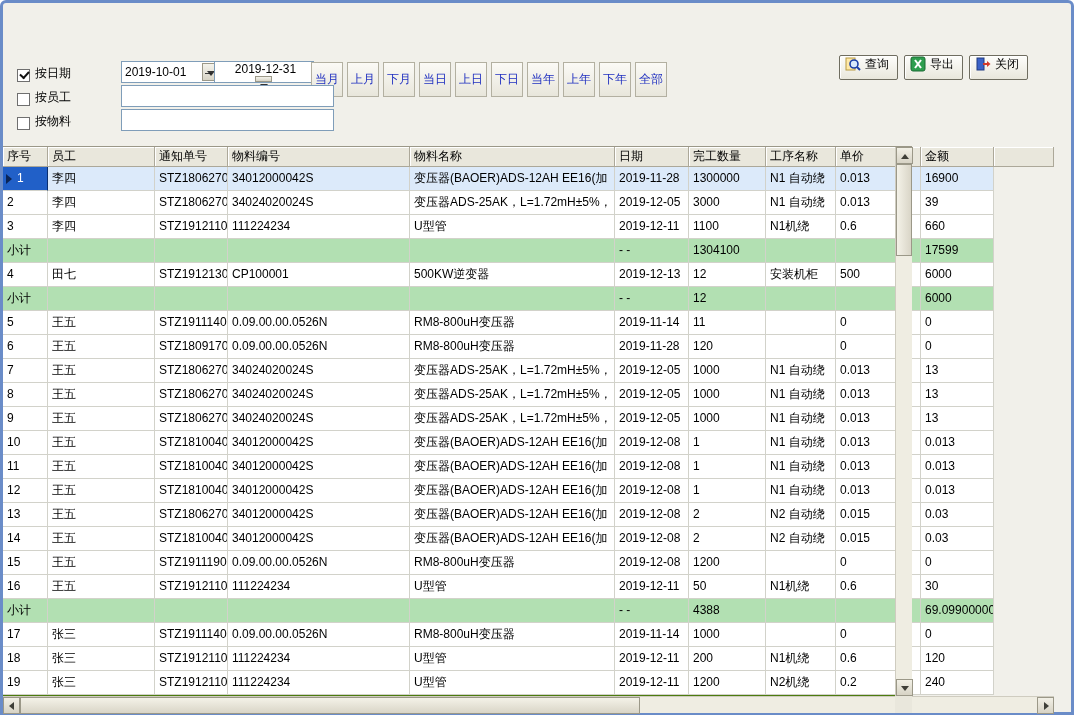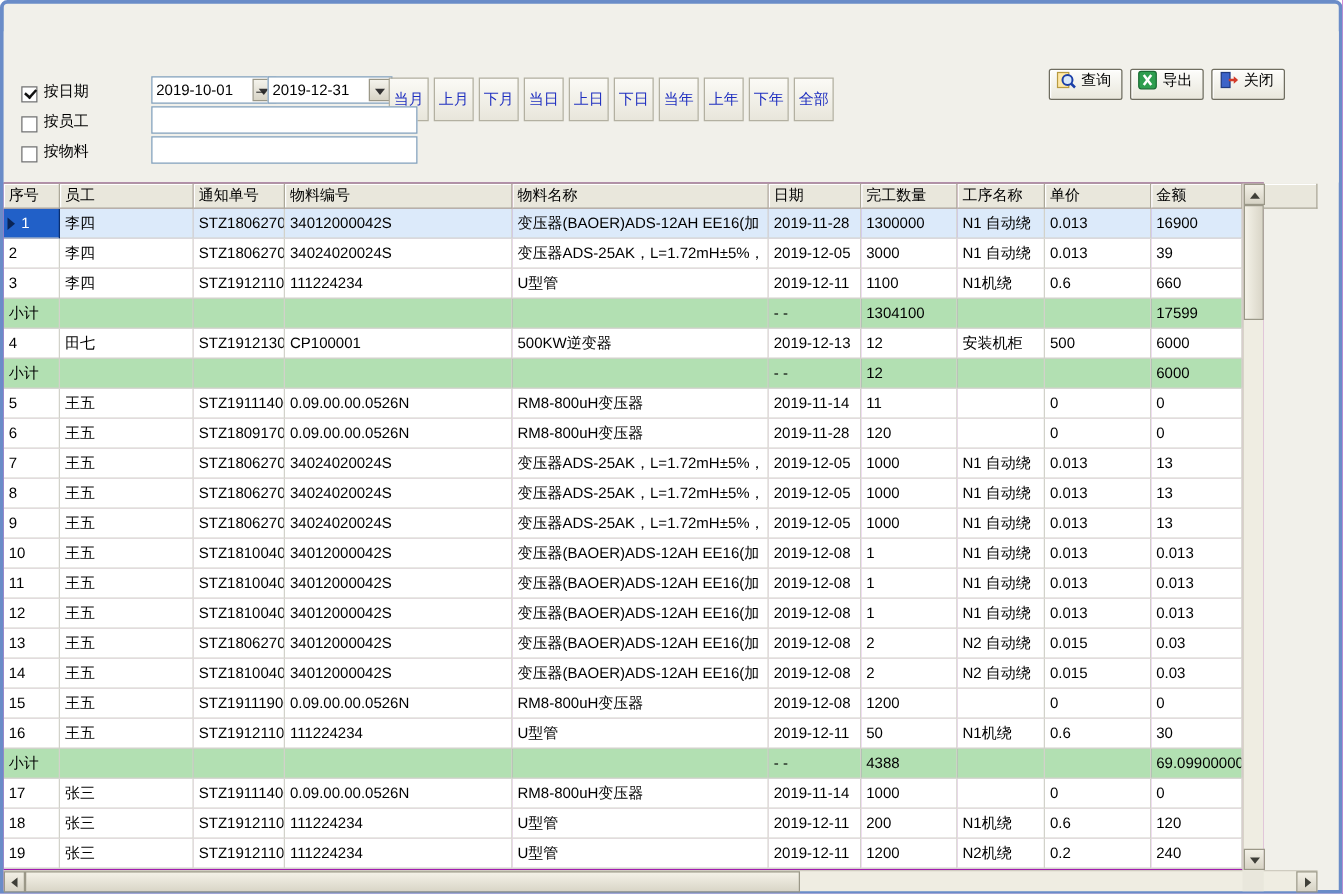--- a/index.html
+++ b/index.html
@@ -46,22 +46,22 @@
   .quick { position:absolute; left:308px; top:37px; display:flex; gap:4px; }
   .qbtn { height:35px; min-width:31px; padding:0 3px; font-size:12px; color:#1F2FC0;
     background:linear-gradient(180deg,#FBFAF6,#E8E6DB); border:1px solid #B3B0A1; cursor:default;
     font-family:Liberation Serif, serif; }
   .actions { position:absolute; top:30px; left:836px; display:flex; gap:6px; }
   .abtn { height:25px; padding:0 8px 0 5px; display:flex; align-items:flex-start; gap:4px; font-size:12px;
     background:linear-gradient(180deg,#FDFDFB,#E9E7DC); border:1px solid #6F6D60; border-radius:2px;
     box-shadow:inset 1px 1px 0 #FFF; font-family:inherit; cursor:default; }
 
   
-  .grid { position:absolute; left:0; top:143px; width:1008px; height:566px;
-    background:#a21caf; border-top:1px solid #9B9888; }
+  .grid { position:absolute; left:0; top:143px; width:909px; height:566px;
+    background:#4d7c0f; border-top:1px solid #9B9888; }
   .cols { display:grid;
     grid-template-columns:45px 107px 73px 182px 205px 74px 77px 70px 85px 73px minmax(0,1fr); }
   .ghead { position:absolute; left:0; top:0; width:1051px; height:20px; }
   .hcell { height:20px; line-height:18px; padding:0 4px; background:#E9E7DC; color:#000;
     border-right:1px solid #ACA899; border-bottom:1px solid #ACA899;
     box-shadow:inset 1px 1px 0 #FFF; white-space:nowrap; overflow:hidden; font-size:12px; }
   .gbody { position:absolute; left:0; top:20px; width:1051px; height:529px; overflow:hidden; }
   .grow { height:24px; }
   .gcell { height:24px; line-height:23px; padding:0 4px; white-space:nowrap; overflow:hidden;
     border-right:1px solid #D2D2CA; border-bottom:1px solid #D2D2CA; font-size:12px; background:#FFF; }
@@ -106,21 +106,21 @@
     <div class="chk" style="left:14px; top:40px;">
       <div class="chk-box checked"></div>
       <span>按日期</span>
     </div>
 
     <div class="combo" style="left:118px; top:36px;">
       <span class="val">2019-10-01</span>
       <span class="drop"></span>
     </div>
     <span class="sep" style="left:202px; top:41px;">–</span>
-    <div class="combo" style="left:211px; top:36px;">
+    <div class="combo" style="left:211px; top:36px;flex-direction:column;">
       <span class="val">2019-12-31</span>
       <span class="drop"></span>
     </div>
 
     <div class="quick">
         <button class="qbtn">当月</button>
         <button class="qbtn">上月</button>
         <button class="qbtn">下月</button>
         <button class="qbtn">当日</button>
         <button class="qbtn">上日</button>

